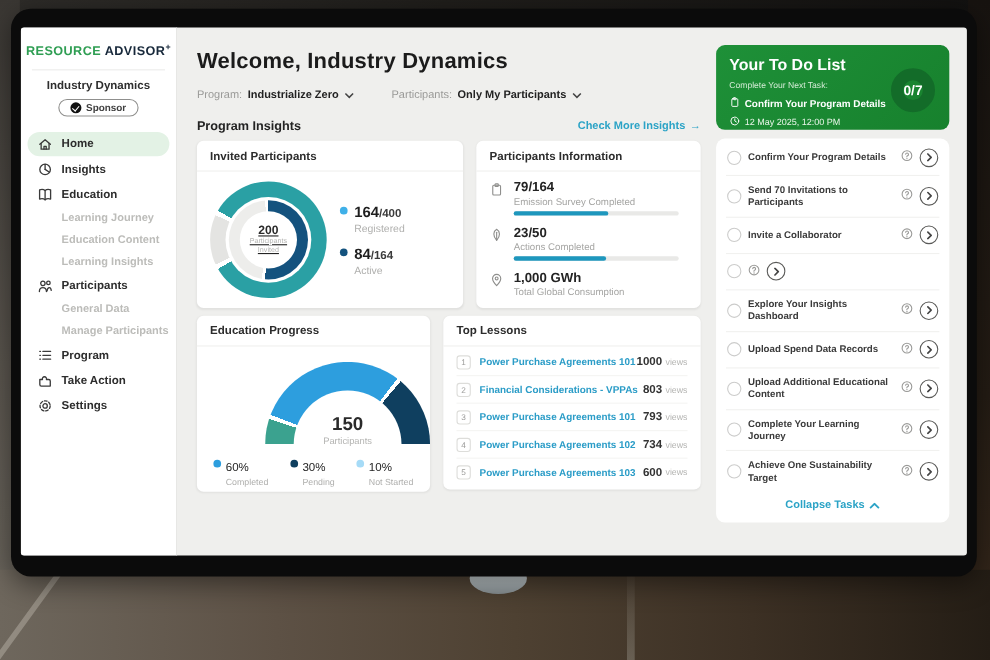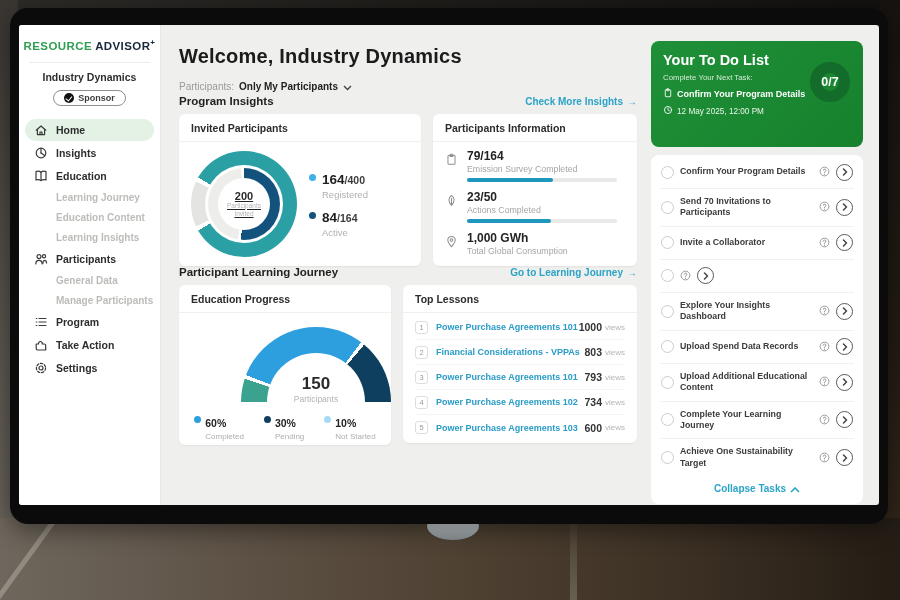--- a/index.html
+++ b/index.html
@@ -53,21 +53,21 @@
   .nicon svg { width:14px; height:14px; stroke:#3a3a3a; fill:none; stroke-width:1.2; stroke-linecap:round; stroke-linejoin:round; }
 
   
   .main { position:absolute; left:142px; top:0; width:490px; height:100%; padding:0 14px 0 18px; }
   .h1 { margin-top:20px; font-size:20px; font-weight:bold; color:#1b1b1b; letter-spacing:.2px; }
   .filters { margin-top:9px; display:flex; gap:34px; align-items:center; }
   .filter { display:flex; align-items:center; gap:5px; cursor:pointer; }
   .flabel { font-size:10px; color:#9a9a98; }
   .fvalue { font-size:10px; font-weight:bold; color:#222; }
   .chev svg { width:9px; height:6px; stroke:#444; fill:none; stroke-width:1.4; }
-  .secrow { display:flex; justify-content:space-between; align-items:flex-end; }
+  .secrow { margin-top:14px; display:flex; justify-content:space-between; align-items:flex-start; }
   .sectitle { font-size:11.5px; font-weight:bold; color:#232323; }
   .seclink { font-size:10px; font-weight:bold; color:#2ba3c6; cursor:pointer; }
   .seclink .arr { margin-left:4px; }
   .cards { margin-top:7px; display:flex; gap:12px; }
   .card { background:#fff; border-radius:6px; box-shadow:0 1px 2px rgba(0,0,0,.06); }
   .cardh { padding:8px 12px 7px; font-size:10.5px; font-weight:bold; color:#2c2c2c; border-bottom:1px solid #f0f0ee; }
 
   
   .card1 { width:242px; height:152px; }
   .c1body { display:flex; align-items:center; padding:9px 6px 9px 12px; gap:12px; }
@@ -105,37 +105,37 @@
   .gauge-disc { position:absolute; left:0; top:0; width:150px; height:150px; border-radius:50%;
     background:conic-gradient(from 270deg,#3ba28f 0 18deg,#fff 18deg 21deg,#2d9ede 21deg 127deg,#fff 127deg 130deg,#0f3f5f 130deg 180deg,#fff 180deg 360deg); }
   .gauge-hole { position:absolute; left:26px; top:26px; width:98px; height:98px; background:#fff; border-radius:50%; }
   .gauge-center { position:absolute; left:0; bottom:0; width:100%; text-align:center; }
   .gval { font-size:17px; font-weight:bold; color:#2a2a2a; }
   .glab { font-size:8.5px; color:#b4b4b2; }
   .glegend { display:flex; justify-content:center; gap:20px; margin-top:9px; }
   .gl-item { position:relative; padding-left:11px; }
   .gl-dot { position:absolute; left:0; top:3px; width:7px; height:7px; border-radius:50%; }
   .gl-dot.blue { background:#2d9ede; } .gl-dot.dnavy { background:#0f3f5f; } .gl-dot.lblue { background:#a6dbf7; }
-  .gl-val { font-size:10.5px; font-weight:bold; color:#232323; }
+  .gl-val { font-size:10.5px; font-weight:normal; color:#232323; }
   .gl-lab { font-size:8px; color:#aeaeac; margin-top:1px; }
 
   
   .card4 { flex:1; height:158px; }
   .lrows { padding:2px 12px 0; }
   .lrow { display:flex; align-items:center; height:25px; border-bottom:1px solid #f4f4f2; cursor:pointer; }
   .lrow:last-child { border-bottom:none; }
   .lrank { width:13px; height:13px; border:1px solid #ddddda; border-radius:3px; font-size:7.5px;
     color:#9a9a98; display:flex; align-items:center; justify-content:center; flex:0 0 13px; }
   .ltitle { flex:1; margin-left:8px; font-size:9px; font-weight:bold; color:#2a9cc7; }
   .lviews { font-size:10.5px; font-weight:bold; color:#333; }
   .lvsuf { font-size:8px; color:#b5b5b3; margin-left:3px; }
 
   
   .rightpanel { position:absolute; left:632px; top:0; width:212px; }
-  .greencard { margin-top:16px; height:106px; border-radius:8px; position:relative; color:#fff;
+  .greencard { margin-top:16px; height:77px; border-radius:8px; position:relative; color:#fff;
     background:linear-gradient(135deg,#1e9038,#17812d); padding:11px 12px; }
   .gtitle { font-size:14.5px; font-weight:bold; }
   .gsub { font-size:7.8px; color:#d4ecd6; margin-top:5px; }
   .gtask { font-size:9px; font-weight:bold; margin-top:6px; display:flex; align-items:center; gap:4px; }
   .gdate { font-size:8.2px; margin-top:5px; display:flex; align-items:center; gap:4px; color:#eaf6ea; }
   .gico svg { width:10px; height:10px; stroke:#fff; fill:none; stroke-width:1.2; stroke-linecap:round; stroke-linejoin:round; }
   .gbadge { position:absolute; right:13px; top:21px; width:40px; height:40px; border:11px solid #136c29;
     border-radius:50%; display:flex; align-items:center; justify-content:center;
     font-size:12.5px; font-weight:bold; color:#fff; }
 
@@ -266,20 +266,27 @@
         <span>Settings</span>
       </div>
     </div>
   </div>
 
   <div class="main">
     <div class="h1">Welcome, Industry Dynamics</div>
 
     <div class="filters">
       <div class="filter">
+        <span class="flabel">Program:</span>
+        <span class="fvalue">Industrialize Zero</span>
+        <span class="chev"><svg viewBox="0 0 9 6">
+                <polyline points="1,1 4.5,4.5 8,1"></polyline>
+              </svg></span>
+      </div>
+      <div class="filter">
         <span class="flabel">Participants:</span>
         <span class="fvalue">Only My Participants</span>
         <span class="chev"><svg viewBox="0 0 9 6">
                 <polyline points="1,1 4.5,4.5 8,1"></polyline>
               </svg></span>
       </div>
     </div>
 
     <div class="secrow">
       <span class="sectitle">Program Insights</span>
@@ -352,24 +359,20 @@
                   </svg></span>
             <div>
               <div class="sval">1,000 GWh</div>
               <div class="slab">Total Global Consumption</div>
             </div>
           </div>
         </div>
       </div>
     </div>
 
-    <div class="secrow">
-      <span class="sectitle">Participant Learning Journey</span>
-      <span class="seclink"><span>Go to Learning Journey</span><span class="arr">→</span></span>
-    </div>
 
     <div class="cards">
 
       <div class="card card3">
         <div class="cardh">Education Progress</div>
         <div class="gauge-wrap">
           <div class="gauge">
             <div class="gauge-disc"></div>
             <div class="gauge-hole"></div>
             <div class="gauge-center">

